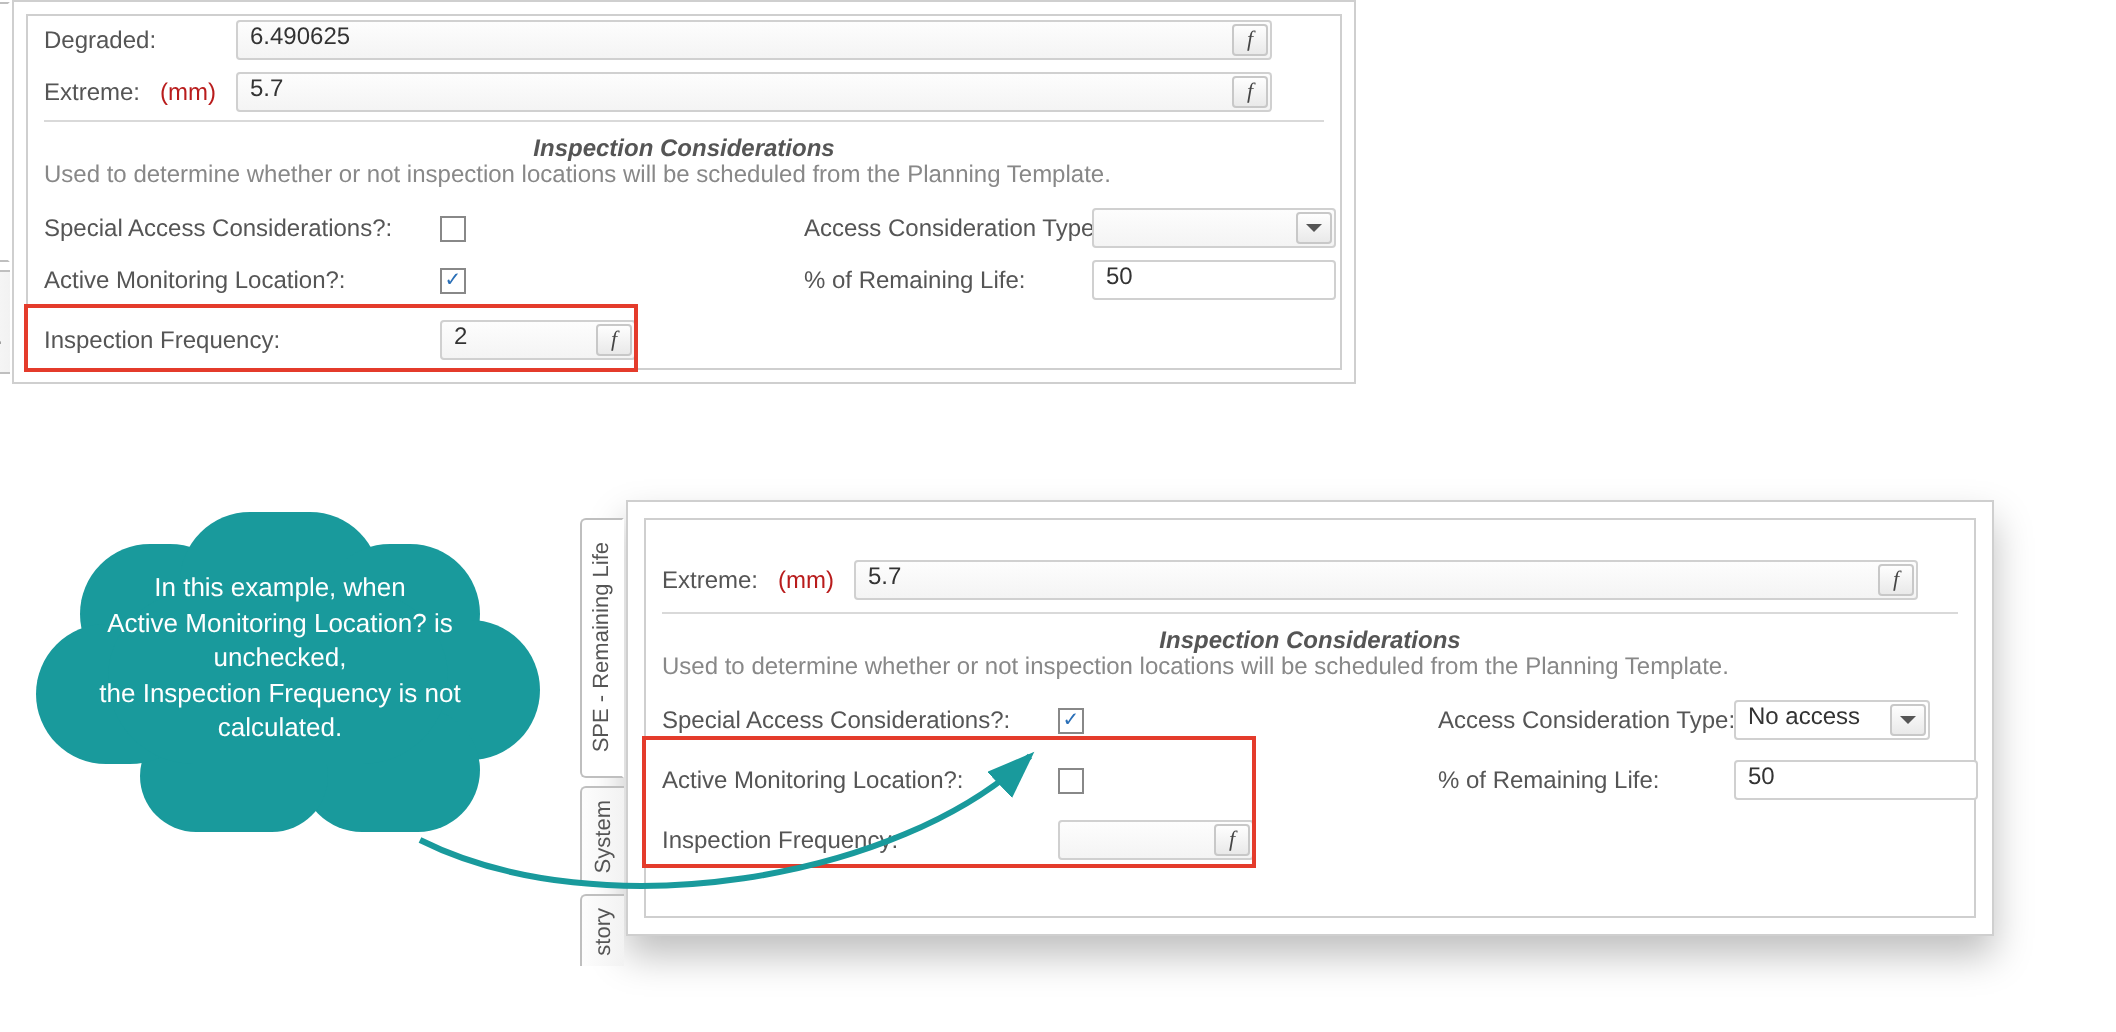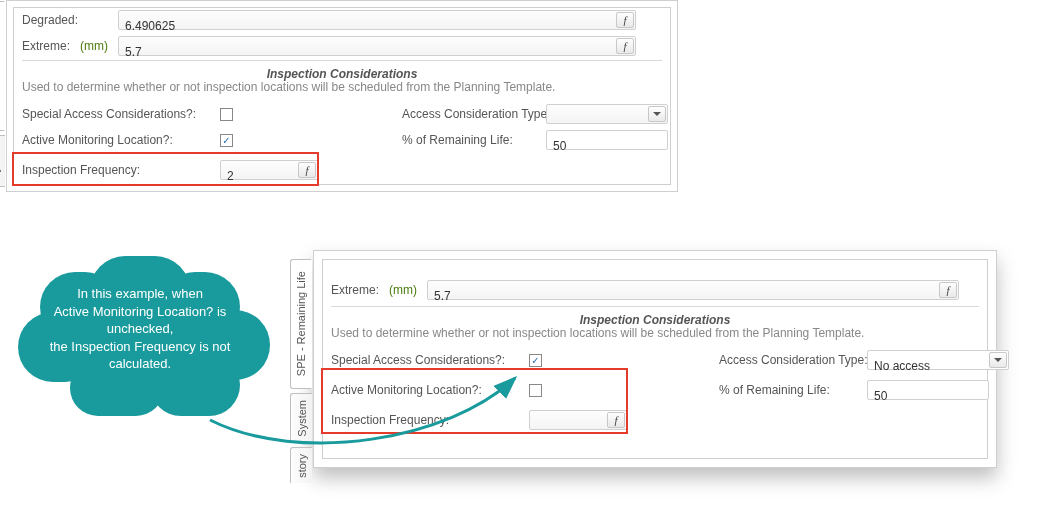--- a/index.html
+++ b/index.html
@@ -67,32 +67,31 @@
   
   .row {
     position: absolute;
     left: 8px;
     right: 8px;
     height: 24px;
     display: flex;
     align-items: center;
   }
   .lbl { color: #555; }
-  .unit { color: #4d7c0f; margin-left: 4px; }
+  .unit { color: #b91c1c; margin-left: 4px; }
 
   .fld {
     position: relative;
     height: 20px;
     border: 1px solid #d0d0d0;
     background: linear-gradient(#fdfdfd, #f4f4f4);
-    padding: 12px 22px 0 6px;
+    padding: 0 22px 0 6px;
     font-size: 12px;
     color: #333;
     display: inline-flex;
-    align-items: center;
     border-radius: 2px;
   }
   .fld.plain {
     background: #fff;
     padding-right: 6px;
   }
   .fbtn {
     position: absolute;
     right: 1px;
     top: 1px;
@@ -285,21 +284,21 @@
     </div>
 
     <div class="group-header" style="top:46px;">Inspection Considerations</div>
     <div class="group-desc" style="top:66px;">Used to determine whether or not inspection locations will be scheduled from the Planning Template.</div>
 
     <div class="row" style="top:88px;">
       <span class="lbl" style="width:176px;">Special Access Considerations?:</span>
       <div class="chk" style="margin-left:22px;">✓</div>
 
       <span class="lbl" style="position:absolute; left:388px;">Access Consideration Type:</span>
-      <div class="fld plain" style="position:absolute; left:536px; width:142px;">
+      <div class="fld plain" style="position:absolute; left:536px; width:98px;">
         <span>No access</span>
         <div class="dd"></div>
       </div>
     </div>
 
     <div class="row" style="top:118px;">
       <span class="lbl" style="width:176px;">Active Monitoring Location?:</span>
       <div class="chk" style="margin-left:22px;"></div>
 
       <span class="lbl" style="position:absolute; left:388px;">% of Remaining Life:</span>

